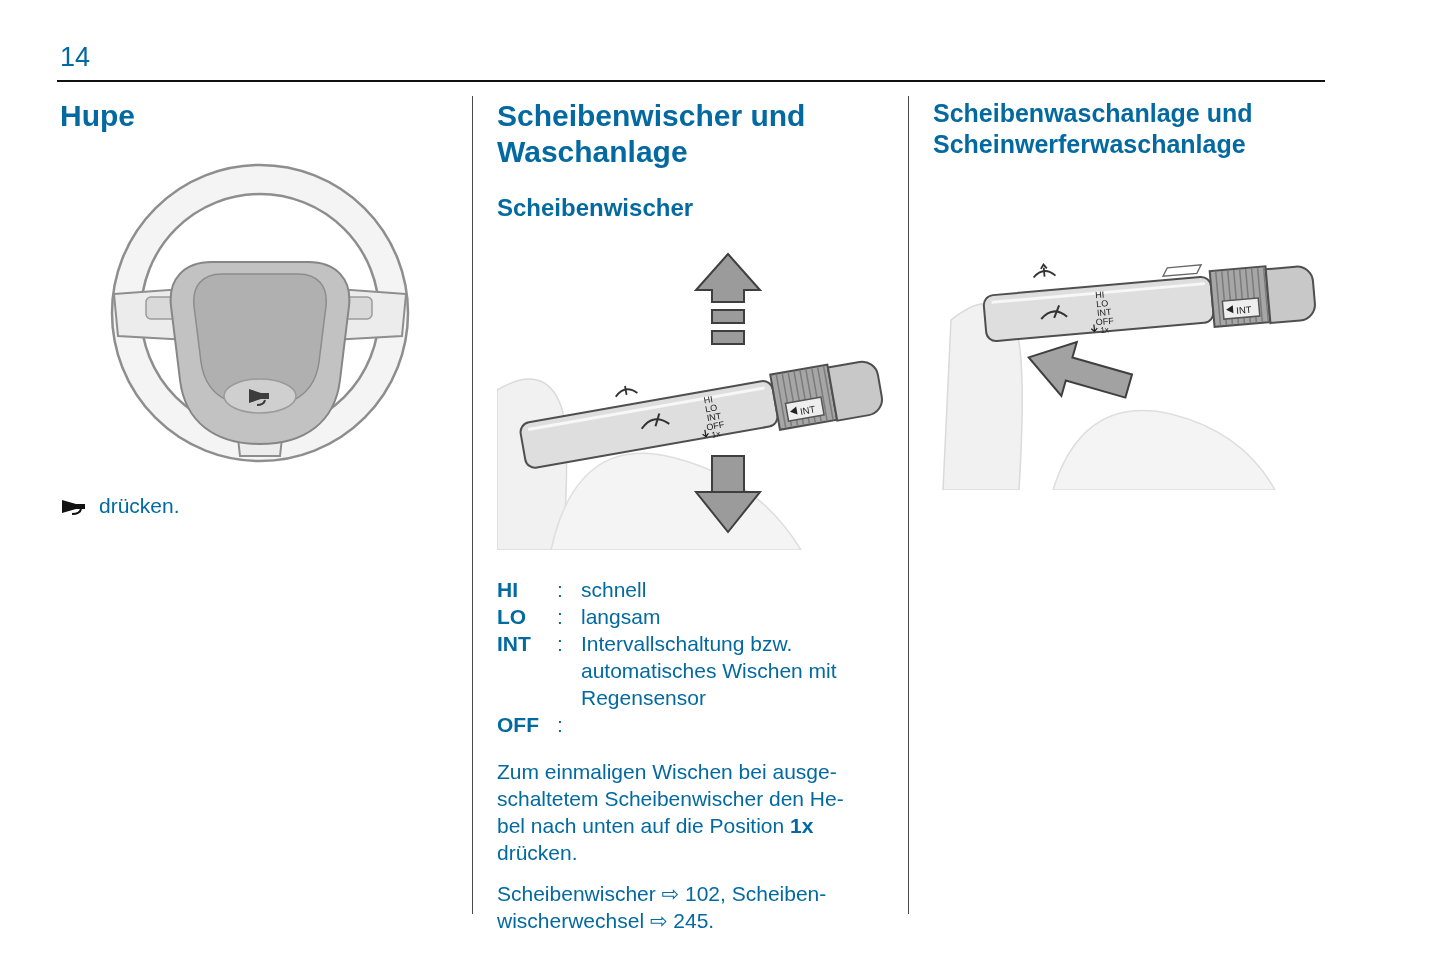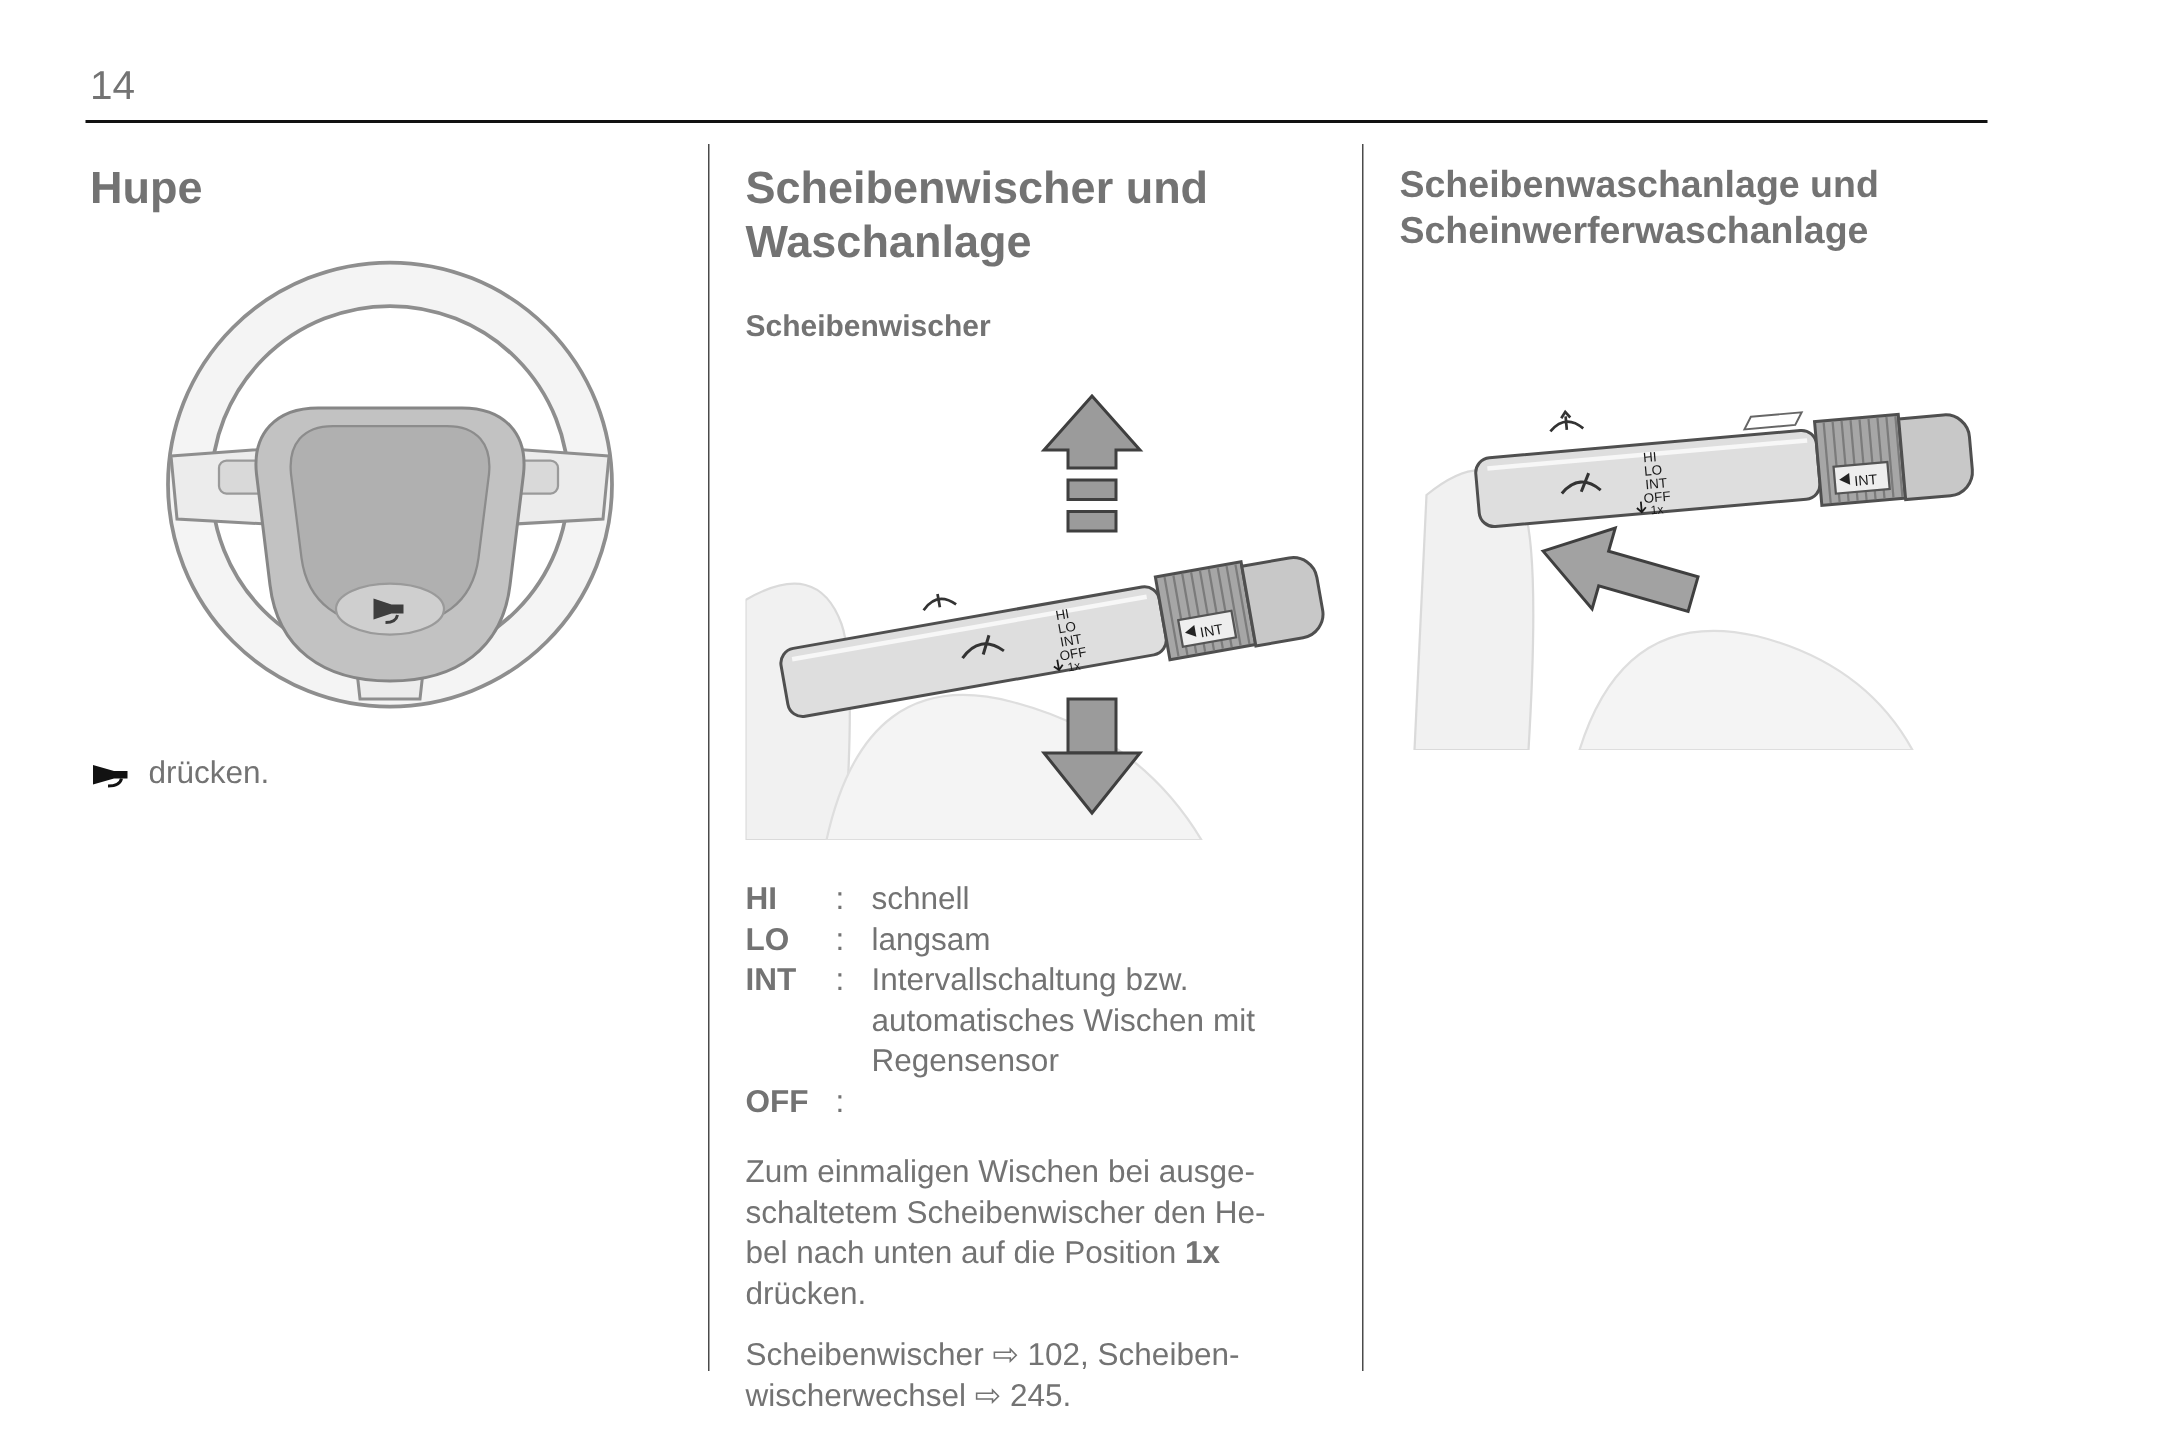--- a/index.html
+++ b/index.html
@@ -2,45 +2,45 @@
 <html><head>
 <meta charset="utf-8">
 <style>
   * { box-sizing: border-box; }
   html, body { margin: 0; padding: 0; background: #ffffff; }
   .page {
     position: relative;
     width: 1445px;
     height: 965px;
     background: #ffffff;
-    color: #737373;
+    color: #0369a1;
     font-family: "Liberation Sans", sans-serif;
     overflow: hidden;
     padding-left: 28px;
   }
 
   
   .header-pagenum { position: absolute; left: 60px; top: 42px; font-size: 27px; }
   .header-title   { position: absolute; left: 178px; top: 42px; font-size: 27px; font-weight: bold; }
   .header-rule    { position: absolute; left: 57px; top: 80px; width: 1268px; height: 2px; background: #111; }
 
   
   .vdivider { position: absolute; top: 96px; height: 818px; width: 1px; background: #4a4a4a; }
   .vdivider.d1 { left: 472px; }
   .vdivider.d2 { left: 908px; }
 
   
-  .col { position: absolute; top: 108px; }
+  .col { position: absolute; top: 98px; }
   .col1 { left: 60px;  width: 396px; }
   .col2 { left: 497px; width: 390px; }
   .col3 { left: 933px; width: 396px; }
 
   .h1 { margin: 0; font-size: 30px; line-height: 36px; font-weight: bold; }
   .h1-small { margin: 0; font-size: 25px; line-height: 31px; font-weight: bold; }
-  .h2 { margin: 24px 0 0 0; font-size: 20px; line-height: 28px; font-weight: bold; }
+  .h2 { margin: 24px 0 0 0; font-size: 24px; line-height: 28px; font-weight: bold; }
 
   .figure { margin-top: 18px; line-height: 0; }
   .col1 .figure { margin-top: 24px; }
   .col3 .figure { margin-top: 20px; }
 
   .body-text { font-size: 21px; line-height: 27px; margin: 0; }
   .para { margin-top: 20px; }
   .refs { margin-top: 14px; }
 
   .caption { margin-top: 28px; display: flex; align-items: center; gap: 9px; font-size: 21px; line-height: 27px; }

